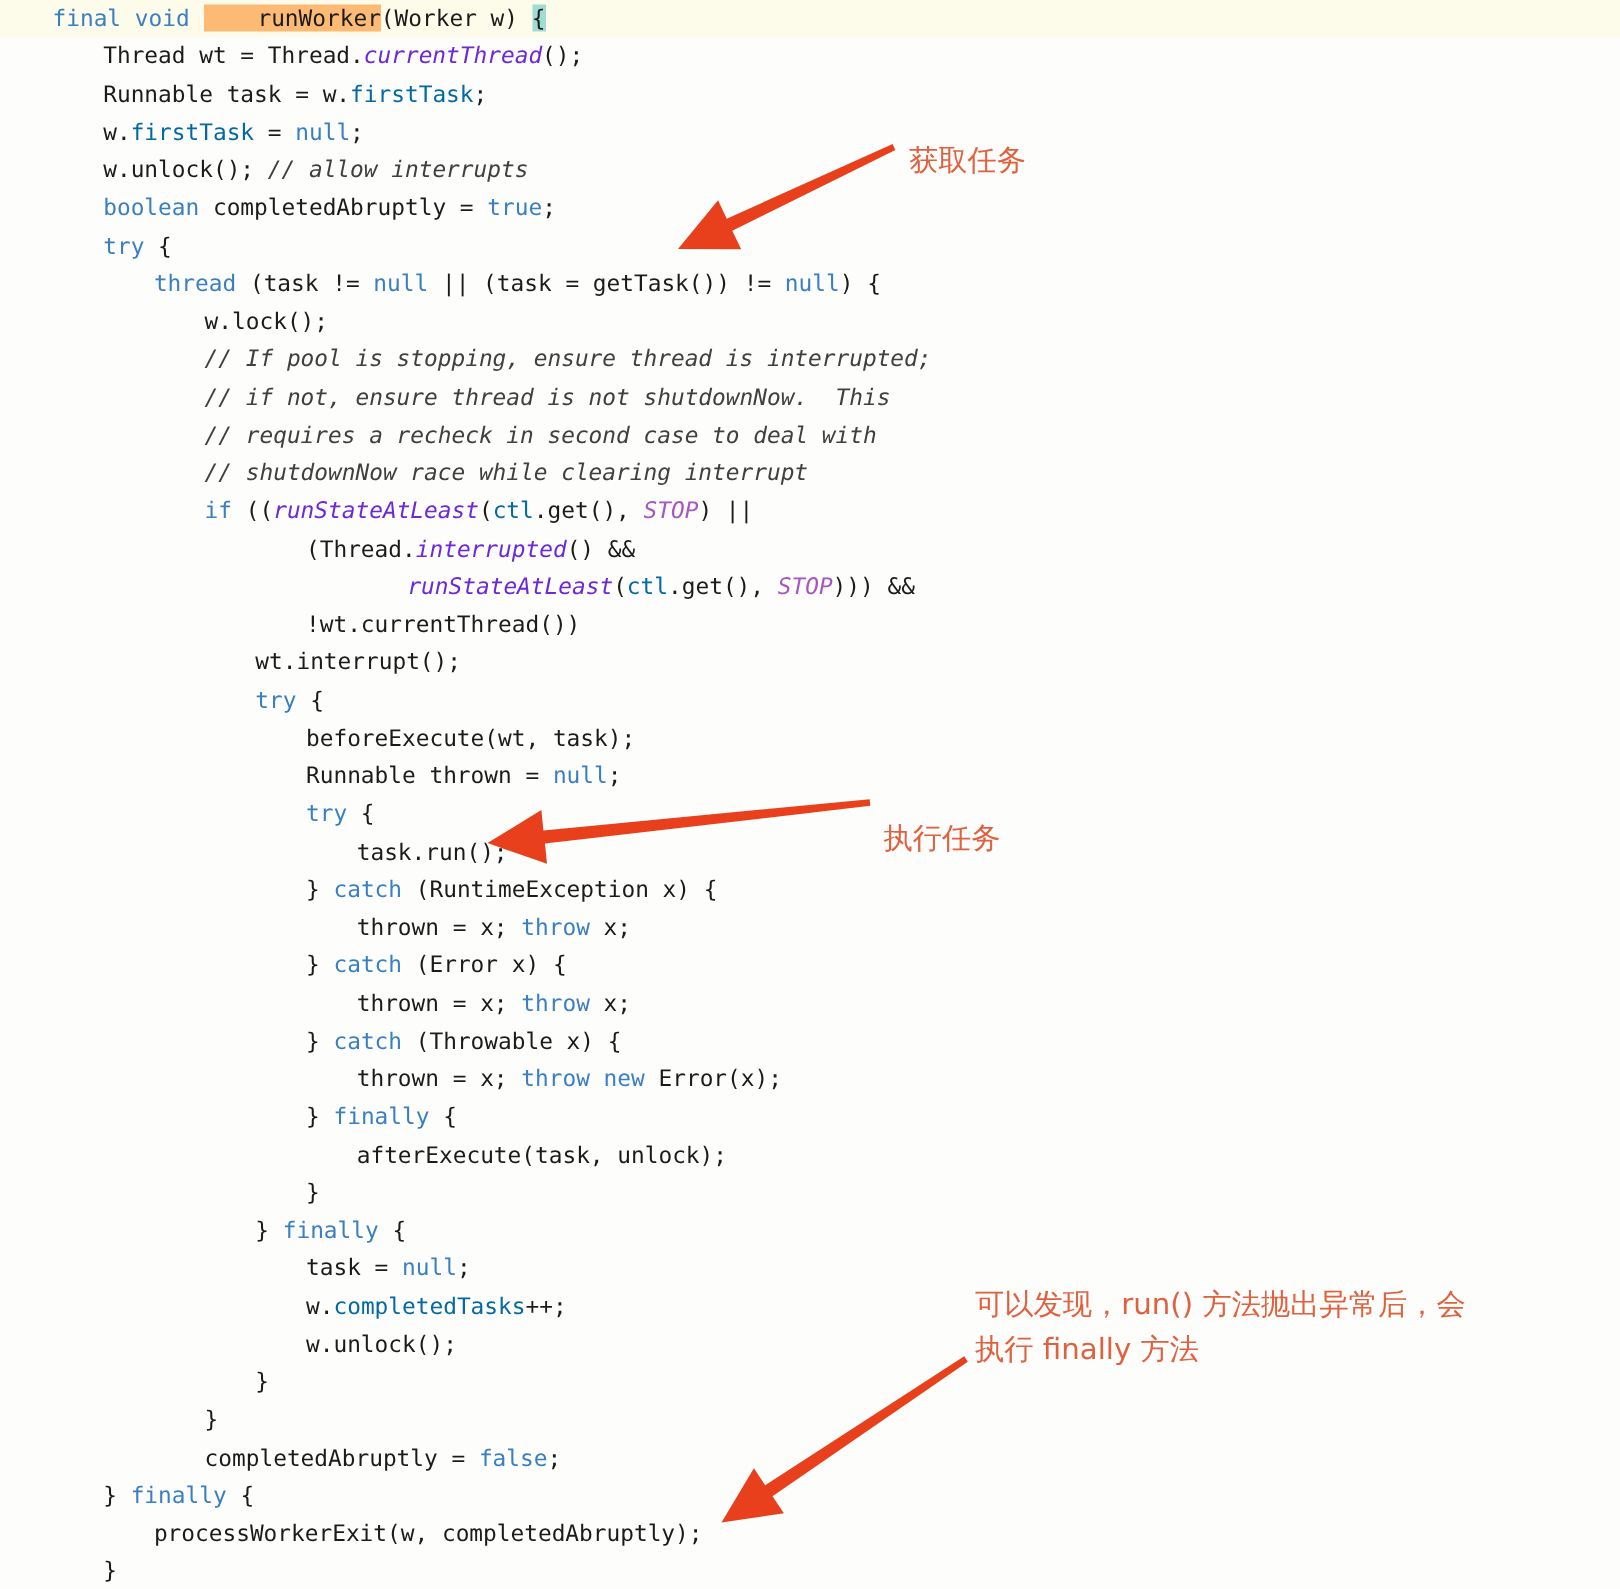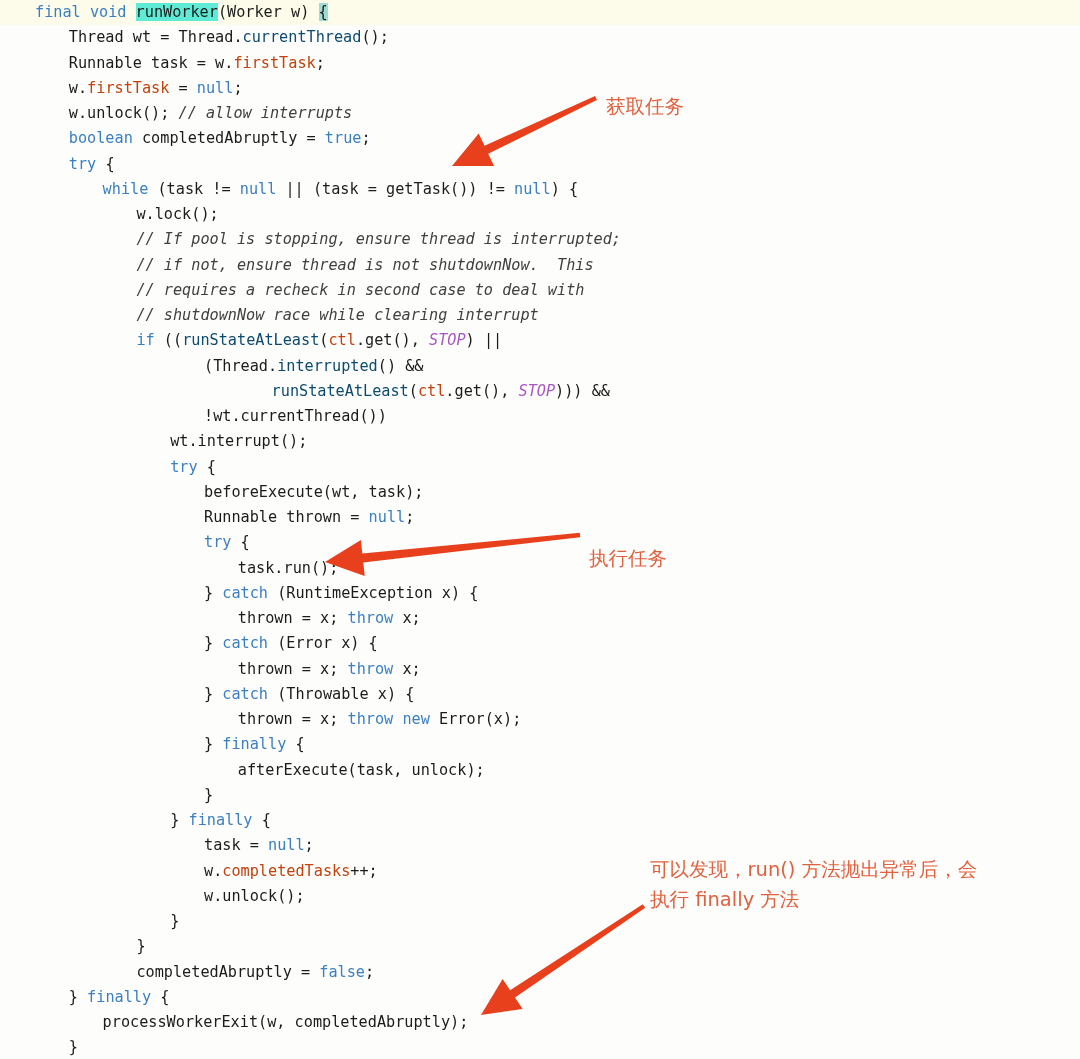--- a/index.html
+++ b/index.html
@@ -31,25 +31,25 @@
     padding-left: 35px;
   }
   .code-line.current {
     background: #fdfbe9;
     padding-left: 0;
   }
   .code-line.current .lnwrap { padding-left: 35px; display:inline-block; }
 
   
   .kw     { color: #3a7fc1; }
-  .fld    { color: #c2410c; }
+  .fld    { color: #0369a1; }
   .cmt    { color: #404040; font-style: italic; }
-  .ital   { color: #0c4a6e; }
+  .ital   { font-style: italic; color: #6d28d9; }
   .const  { color: #a855c4; font-style: italic; }
-  .hl-purple { background: #5eead4; }
+  .hl-purple { background: #fdba74; padding-left: 36px; }
   .hl-teal   { background: #9fdcd2; }
 
   
   .anno {
     position: absolute;
     color: #e0613f;
     font-family: "DejaVu Sans", "Liberation Sans", sans-serif;
     font-size: 19.5px;
     line-height: 30px;
     white-space: pre;
@@ -63,21 +63,21 @@
 <body>
 
 <div id="code-root">
     <div class="code-line current" style="top: 0px;"><span class="lnwrap"><span style="display: inline-block; width: 0px;"></span><span class="kw">final</span><span> </span><span class="kw">void</span><span> </span><span class="hl-purple">runWorker</span><span>(Worker w) </span><span class="hl-teal">{</span></span></div>
     <div class="code-line" style="top: 25.25px;"><span class=""><span style="display: inline-block; width: 33.8px;"></span><span>Thread wt = Thread.</span><span class="ital">currentThread</span><span>();</span></span></div>
     <div class="code-line" style="top: 50.5px;"><span class=""><span style="display: inline-block; width: 33.8px;"></span><span>Runnable task = w.</span><span class="fld">firstTask</span><span>;</span></span></div>
     <div class="code-line" style="top: 75.75px;"><span class=""><span style="display: inline-block; width: 33.8px;"></span><span>w.</span><span class="fld">firstTask</span><span> = </span><span class="kw">null</span><span>;</span></span></div>
     <div class="code-line" style="top: 101px;"><span class=""><span style="display: inline-block; width: 33.8px;"></span><span>w.unlock(); </span><span class="cmt">// allow interrupts</span></span></div>
     <div class="code-line" style="top: 126.25px;"><span class=""><span style="display: inline-block; width: 33.8px;"></span><span class="kw">boolean</span><span> completedAbruptly = </span><span class="kw">true</span><span>;</span></span></div>
     <div class="code-line" style="top: 151.5px;"><span class=""><span style="display: inline-block; width: 33.8px;"></span><span class="kw">try</span><span> {</span></span></div>
-    <div class="code-line" style="top: 176.75px;"><span class=""><span style="display: inline-block; width: 67.6px;"></span><span class="kw">while</span><span> (task != </span><span class="kw">null</span><span> || (task = getTask()) != </span><span class="kw">null</span><span>) {</span></span></div>
+    <div class="code-line" style="top: 176.75px;"><span class=""><span style="display: inline-block; width: 67.6px;"></span><span class="kw">thread</span><span> (task != </span><span class="kw">null</span><span> || (task = getTask()) != </span><span class="kw">null</span><span>) {</span></span></div>
     <div class="code-line" style="top: 202px;"><span class=""><span style="display: inline-block; width: 101.4px;"></span><span>w.lock();</span></span></div>
     <div class="code-line" style="top: 227.25px;"><span class=""><span style="display: inline-block; width: 101.4px;"></span><span class="cmt">// If pool is stopping, ensure thread is interrupted;</span></span></div>
     <div class="code-line" style="top: 252.5px;"><span class=""><span style="display: inline-block; width: 101.4px;"></span><span class="cmt">// if not, ensure thread is not shutdownNow.  This</span></span></div>
     <div class="code-line" style="top: 277.75px;"><span class=""><span style="display: inline-block; width: 101.4px;"></span><span class="cmt">// requires a recheck in second case to deal with</span></span></div>
     <div class="code-line" style="top: 303px;"><span class=""><span style="display: inline-block; width: 101.4px;"></span><span class="cmt">// shutdownNow race while clearing interrupt</span></span></div>
     <div class="code-line" style="top: 328.25px;"><span class=""><span style="display: inline-block; width: 101.4px;"></span><span class="kw">if</span><span> ((</span><span class="ital">runStateAtLeast</span><span>(</span><span class="fld">ctl</span><span>.get(), </span><span class="const">STOP</span><span>) ||</span></span></div>
     <div class="code-line" style="top: 353.5px;"><span class=""><span style="display: inline-block; width: 169px;"></span><span>(Thread.</span><span class="ital">interrupted</span><span>() &amp;&amp;</span></span></div>
     <div class="code-line" style="top: 378.75px;"><span class=""><span style="display: inline-block; width: 236.6px;"></span><span class="ital">runStateAtLeast</span><span>(</span><span class="fld">ctl</span><span>.get(), </span><span class="const">STOP</span><span>))) &amp;&amp;</span></span></div>
     <div class="code-line" style="top: 404px;"><span class=""><span style="display: inline-block; width: 169px;"></span><span>!wt.currentThread())</span></span></div>
     <div class="code-line" style="top: 429.25px;"><span class=""><span style="display: inline-block; width: 135.2px;"></span><span>wt.interrupt();</span></span></div>

